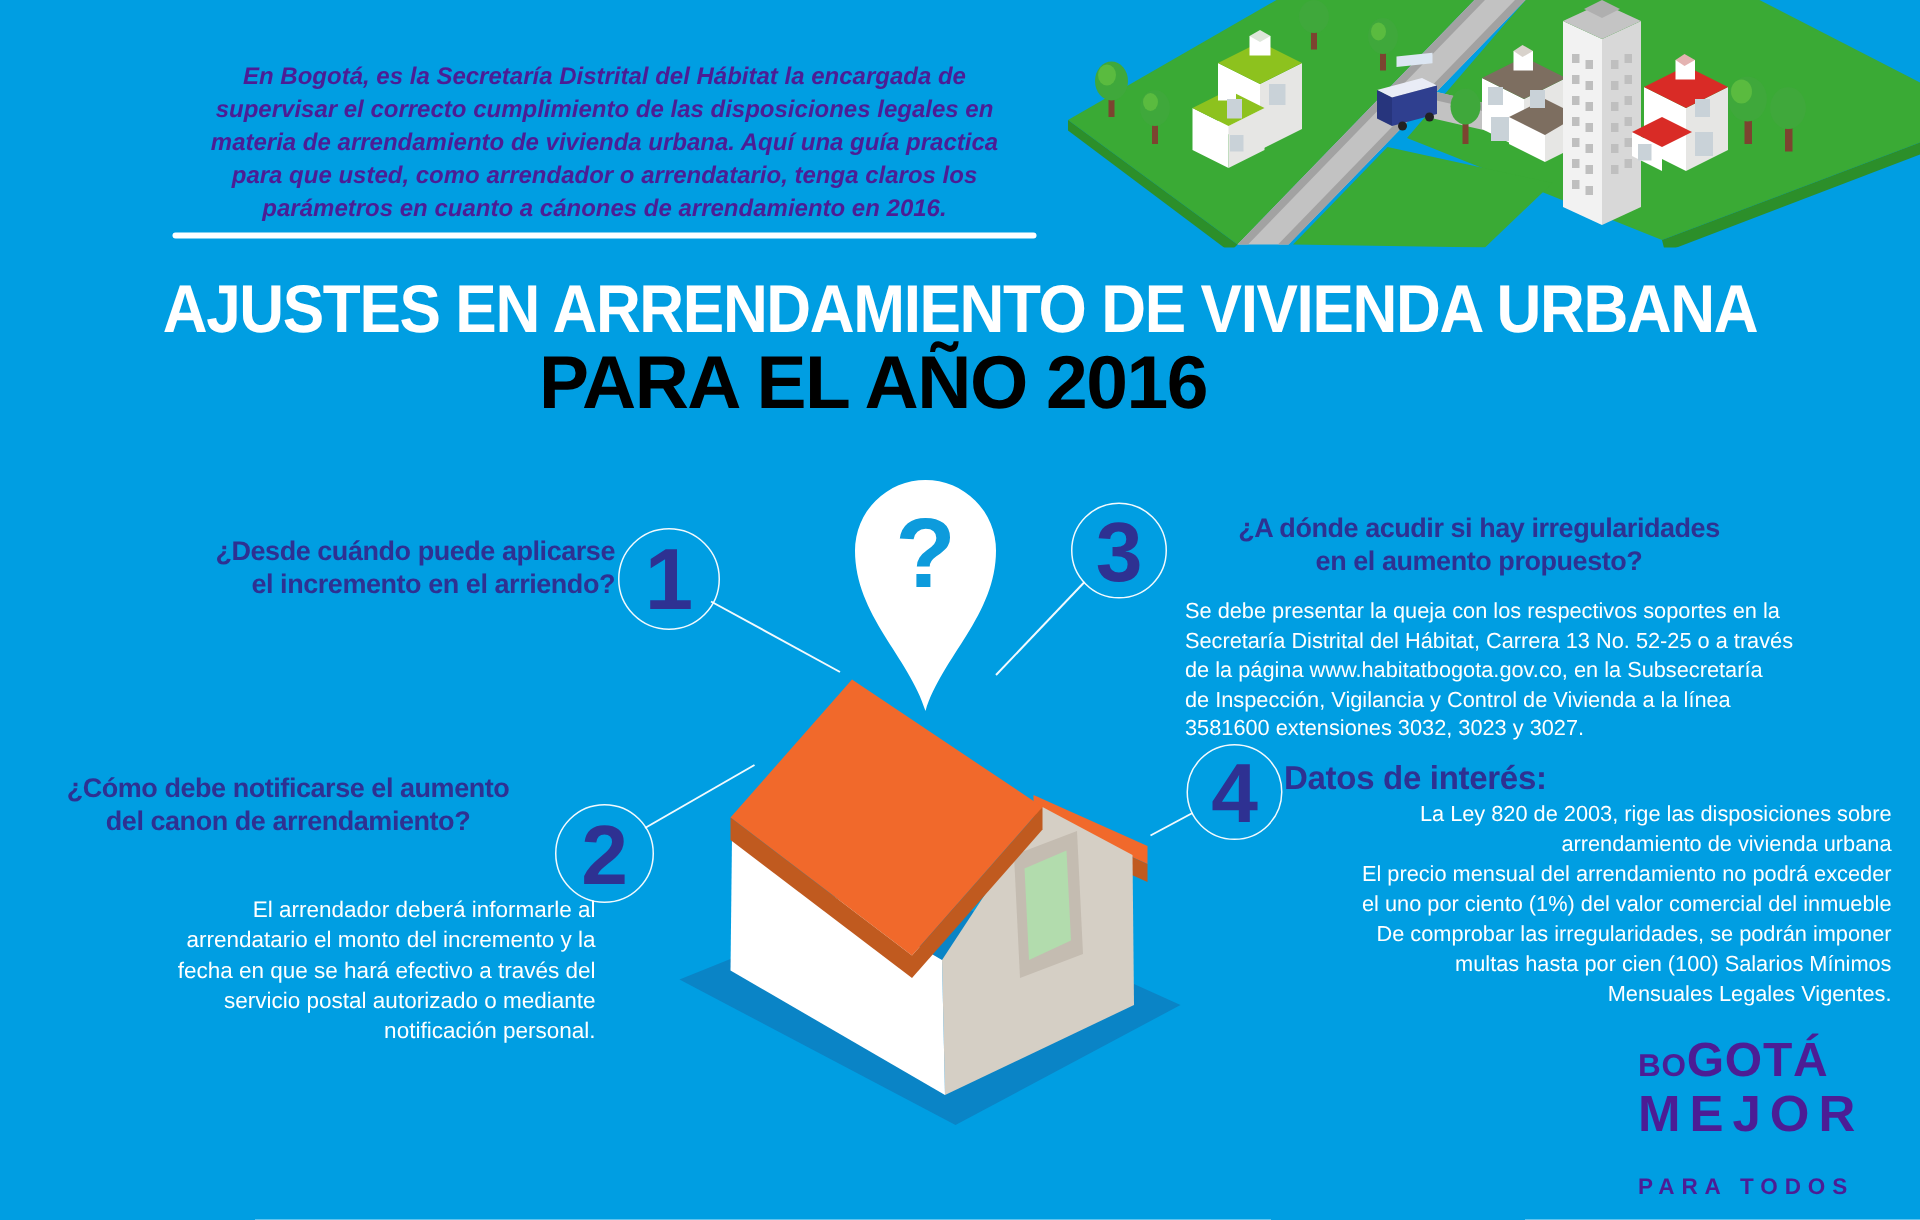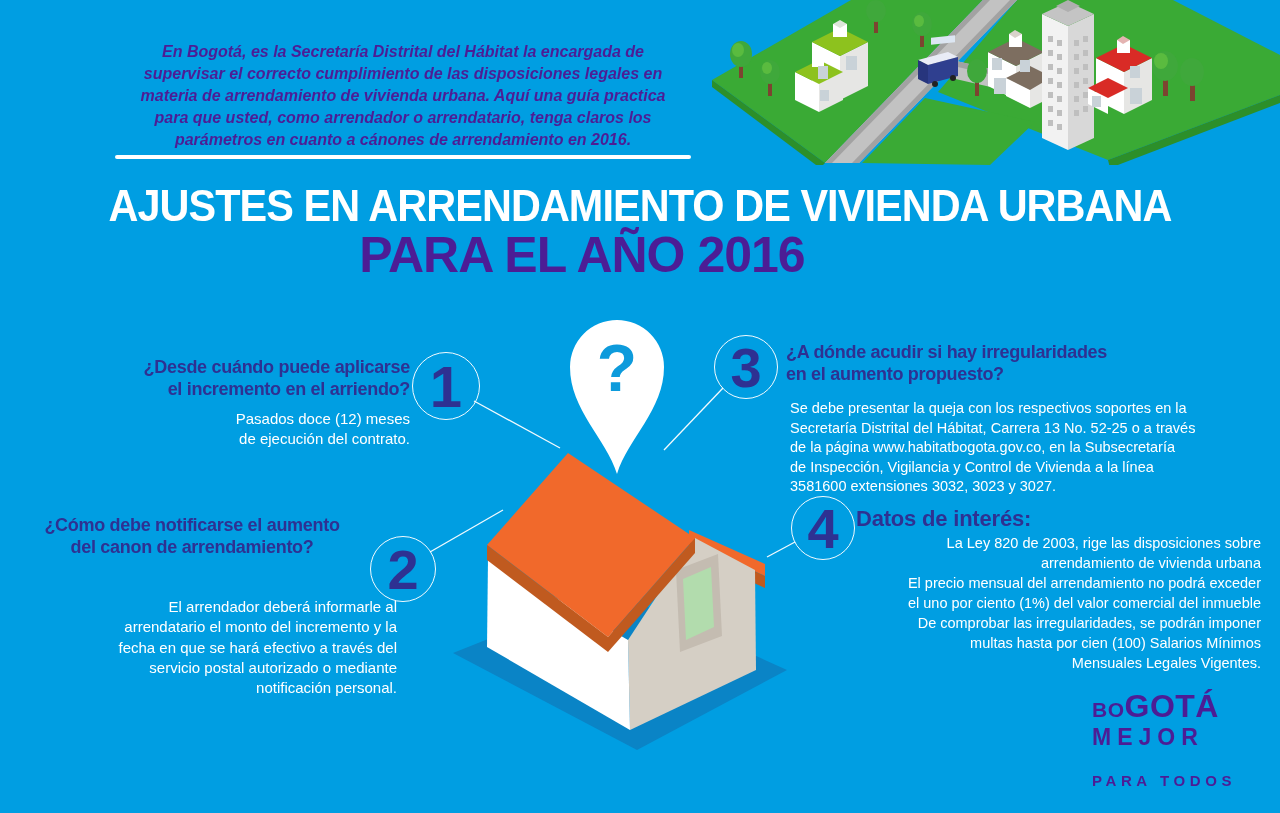--- a/index.html
+++ b/index.html
@@ -7,48 +7,48 @@
   .canvas{position:relative;width:1280px;height:813px;background:#009EE2;overflow:hidden;}
   .pre{white-space:pre-line;}
   .abs{position:absolute;}
 
   .intro{left:103px;top:29px;width:600px;text-align:center;color:#4c1d95;
          font-style:italic;font-weight:bold;font-size:16px;line-height:1.38;margin-top:12px;}
   .separator{left:115px;top:155px;width:576px;height:4px;background:#fff;border-radius:2px;}
 
   .title1{left:0;top:180px;width:1280px;text-align:center;color:#fff;font-weight:bold;
           font-size:45px;letter-spacing:-1px;transform:scaleX(0.92);transform-origin:center;}
-  .title2{left:0;top:226px;width:1164px;text-align:center;color:#4c1d95;font-weight:bold;
+  .title2{left:0;top:226px;width:1164px;text-align:center;color:#000000;font-weight:bold;
           font-size:50px;letter-spacing:-1px;}
 
   .question{color:#2E3192;font-weight:bold;font-size:18px;line-height:1.22;letter-spacing:-0.3px;}
   .answer{color:#fff;font-size:15px;line-height:1.35;}
 
   .q1{left:100px;top:357px;width:310px;text-align:right;}
   .a1{left:100px;top:409px;width:310px;text-align:right;}
   .q2{left:22px;top:515px;width:340px;text-align:center;}
   .a2{left:87px;top:597px;width:310px;text-align:right;}
-  .q3{left:786px;top:342px;width:400px;text-align:left;}
+  .q3{left:786px;top:342px;width:400px;text-align:center;}
   .a3{left:790px;top:399px;width:480px;text-align:left;font-size:14.5px;}
   .q4{left:856px;top:506px;font-size:22px;letter-spacing:-0.2px;}
   .a4{left:861px;top:533px;width:400px;text-align:right;font-size:14.5px;line-height:1.38;}
 
   .num-circle{border:1.6px solid rgba(255,255,255,0.95);border-radius:50%;
               display:flex;align-items:center;justify-content:center;
               color:#2E3192;font-weight:bold;}
   .c1{left:412px;top:352px;width:66px;height:66px;font-size:58px;}
   .c2{left:370px;top:536px;width:64px;height:64px;font-size:56px;}
   .c3{left:714px;top:335px;width:62px;height:62px;font-size:56px;}
   .c4{left:791px;top:496px;width:62px;height:62px;font-size:56px;}
 
   .logo{left:1092px;top:690px;color:#4c1d95;line-height:1;}
   .logo-line1{display:flex;align-items:baseline;}
   .logo-bo{font-size:21px;font-weight:bold;letter-spacing:0.5px;}
   .logo-gota{font-size:32px;font-weight:bold;letter-spacing:0.5px;}
-  .logo-mejor{font-size:23px;font-weight:bold;letter-spacing:6px;margin-top:4px;}
+  .logo-mejor{font-size:34px;font-weight:bold;letter-spacing:6px;margin-top:4px;}
   .logo-para{font-size:15px;font-weight:bold;letter-spacing:4.6px;margin-top:24px;}
 
   svg{display:block;}
   .overlay{pointer-events:none;}
 </style>
 </head>
 <body>
 
 <div class="canvas">
 
@@ -222,22 +222,20 @@
     </g>
     <polygon points="128,13 255,98 168,197 47,105" fill="#F1692B"></polygon>
     <g>
       <polygon points="47,105 168,197 168,212 47,120" fill="#C05A1F"></polygon>
       <polygon points="168,197 255,98 255,113 168,212" fill="#C05A1F"></polygon>
     </g>
   </svg>
 
   <div class="abs question pre q1">¿Desde cuándo puede aplicarse
 el incremento en el arriendo?</div>
-  <div class="abs answer pre a1">Pasados doce (12) meses
-de ejecución del contrato.</div>
   <div class="abs num-circle c1">
     <span>1</span>
   </div>
 
   <div class="abs question pre q2">¿Cómo debe notificarse el aumento
 del canon de arrendamiento?</div>
   <div class="abs answer pre a2">El arrendador deberá informarle al
 arrendatario el monto del incremento y la
 fecha en que se hará efectivo a través del
 servicio postal autorizado o mediante

